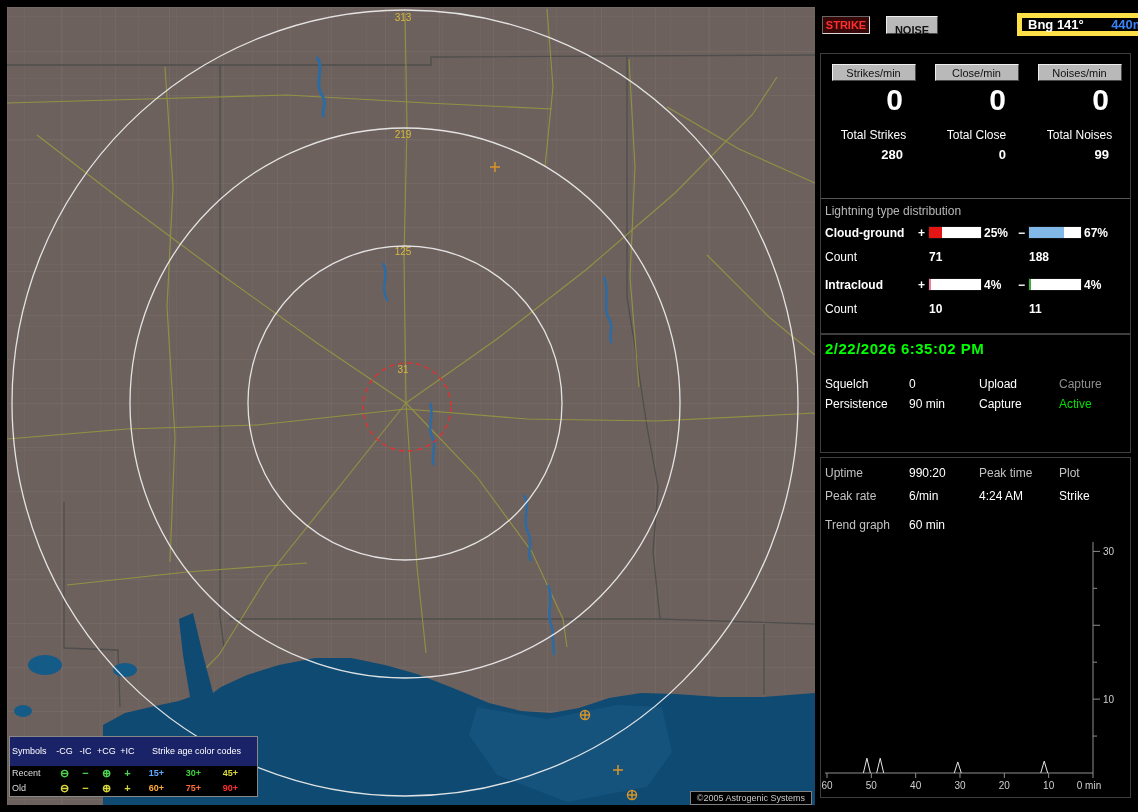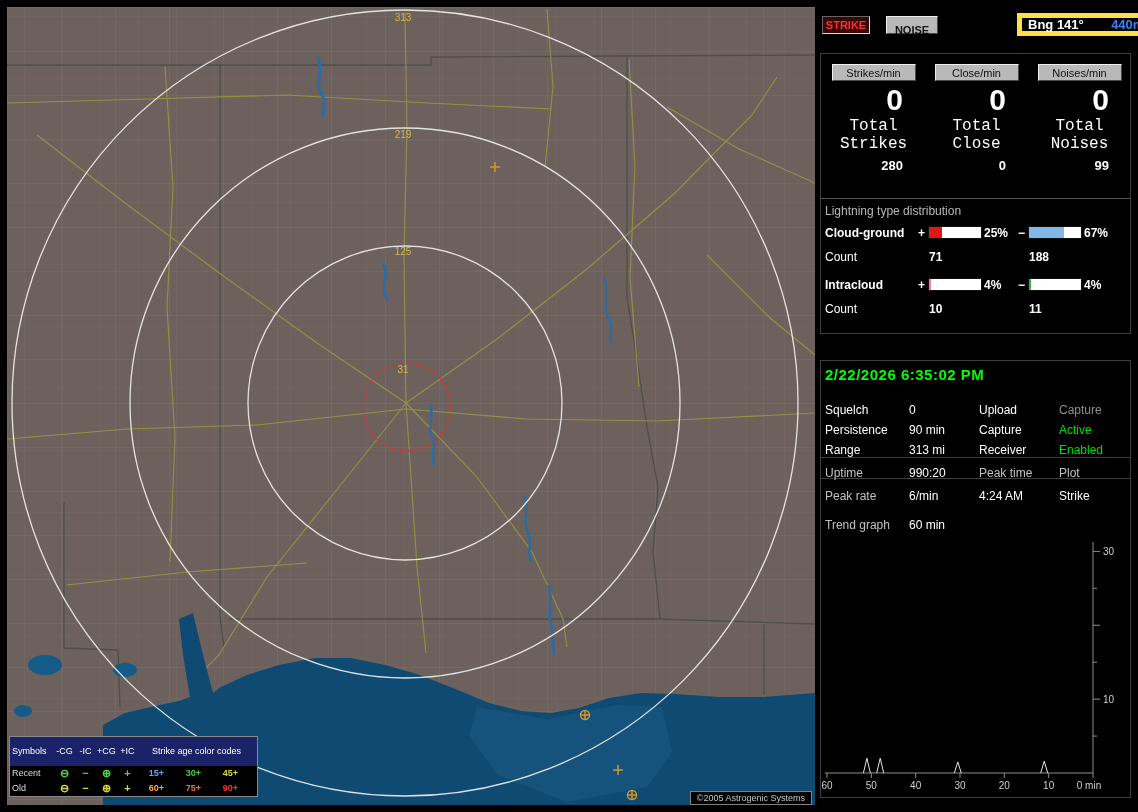--- a/index.html
+++ b/index.html
@@ -39,29 +39,29 @@
     background:#b9b9b9;color:#111;font-weight:bold;font-size:11px;
     border:1px solid;border-color:#efefef #4a4a4a #4a4a4a #efefef;font-family:inherit;
   }
   .bearing-box{
     position:absolute;left:167px;top:6px;width:142px;height:23px;background:#000;
     border:5px solid #fde047;display:flex;justify-content:space-between;align-items:center;
     padding:0 6px;font-size:13px;font-weight:bold;box-sizing:border-box;margin-left:30px;
   }
   .group{position:absolute;left:0;width:311px;border:1px solid #3e3e3e;box-sizing:border-box;}
   .group-stats{top:46px;height:281px;}
-  .group-status{top:327px;height:119px;margin-top:26px;}
+  .group-status{top:327px;height:119px;}
   .group-session{top:450px;height:341px;}
   .stat-col{position:absolute;top:10px;width:103px;text-align:center;}
   .stat-btn{
     width:84px;height:17px;padding:0;background:#b9b9b9;color:#111;font-size:11px;
     border:1px solid;border-color:#efefef #4a4a4a #4a4a4a #efefef;font-family:inherit;
   }
   .stat-rate{margin-top:2px;font-size:30px;font-weight:bold;line-height:34px;text-align:right;padding-right:22px;}
-  .stat-total-label{font-size:16px;font-family:Liberation Mono, monospace;}
+  .stat-total-label{margin-top:11px;font-size:12px;}
   .stat-total-value{margin-top:5px;font-size:13px;font-weight:bold;text-align:right;padding-right:22px;}
   .divider{position:absolute;left:0;right:0;top:144px;border-top:1px solid #565656;}
   .dist-title{position:absolute;top:150px;left:4px;font-size:12px;color:#b8b8b8;}
   .dist-row,.count-row{position:absolute;left:0;right:0;height:16px;font-size:12px;}
   .dist-row span,.count-row span{position:absolute;top:0;}
   .d-label{left:4px;font-weight:bold;}
   .d-sign1{left:97px;font-weight:bold;}
   .d-sign2{left:197px;font-weight:bold;}
   .d-pct1{left:163px;font-weight:bold;}
   .d-pct2{left:263px;font-weight:bold;}
@@ -296,26 +296,20 @@
       <span class="cb">0</span>
       <span class="cc">Upload</span>
       <span class="cd" style="color: rgb(142, 142, 142);">Capture</span>
     </div>
     <div class="info-row" style="top:62px">
       <span class="ca">Persistence</span>
       <span class="cb">90 min</span>
       <span class="cc">Capture</span>
       <span class="cd" style="color: rgb(0, 221, 0);">Active</span>
     </div>
-    <div class="info-row" style="top:82px">
-      <span class="ca">Range</span>
-      <span class="cb">313 mi</span>
-      <span class="cc">Receiver</span>
-      <span class="cd" style="color: rgb(0, 221, 0);">Enabled</span>
-    </div>
   </div>
 
   <div class="group group-session">
     <div class="info-row" style="top:8px">
       <span class="ca sess-label">Uptime</span>
       <span class="cb">990:20</span>
       <span class="cc sess-label">Peak time</span>
       <span class="cd sess-label">Plot</span>
     </div>
     <div class="info-row" style="top:31px">

